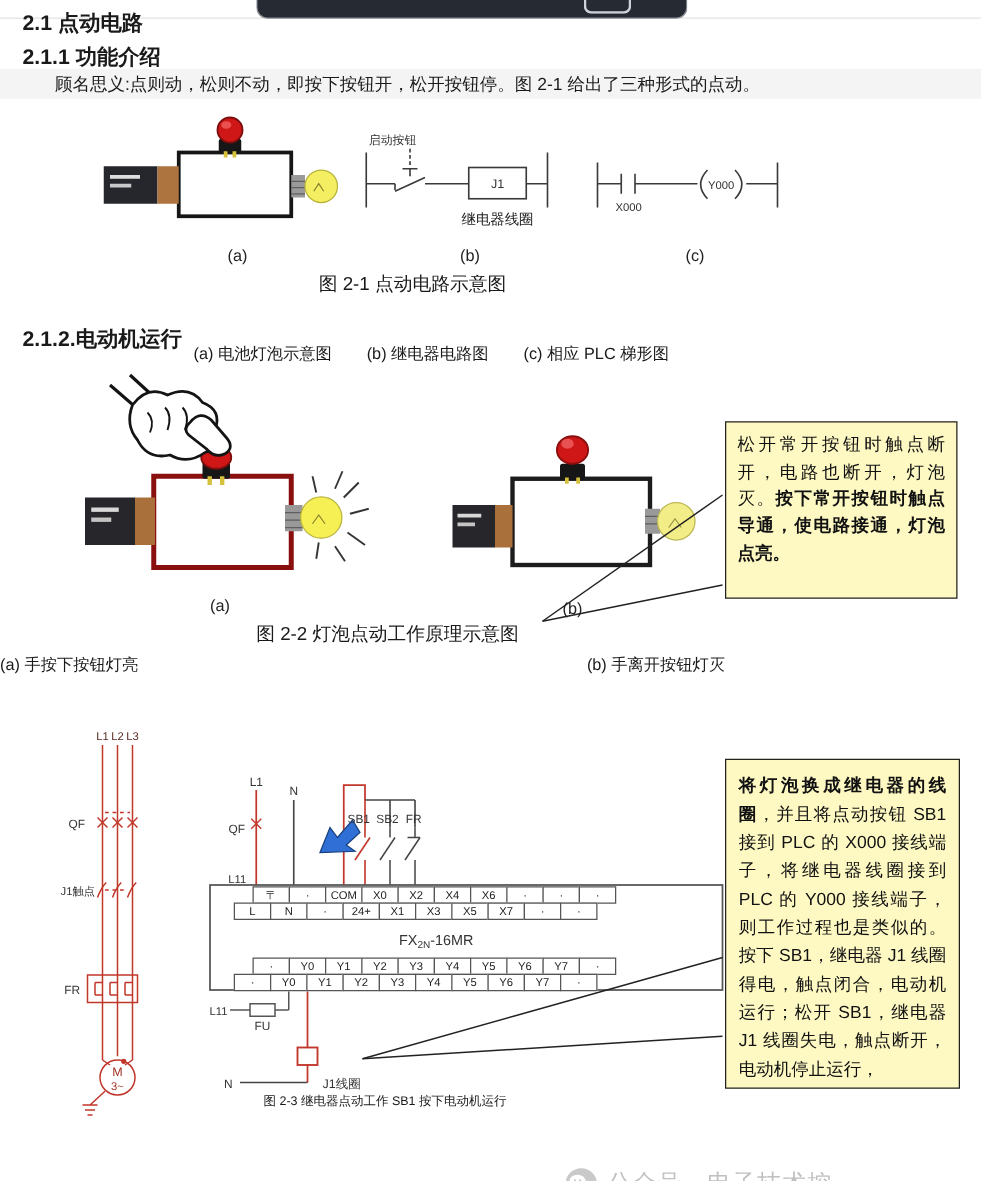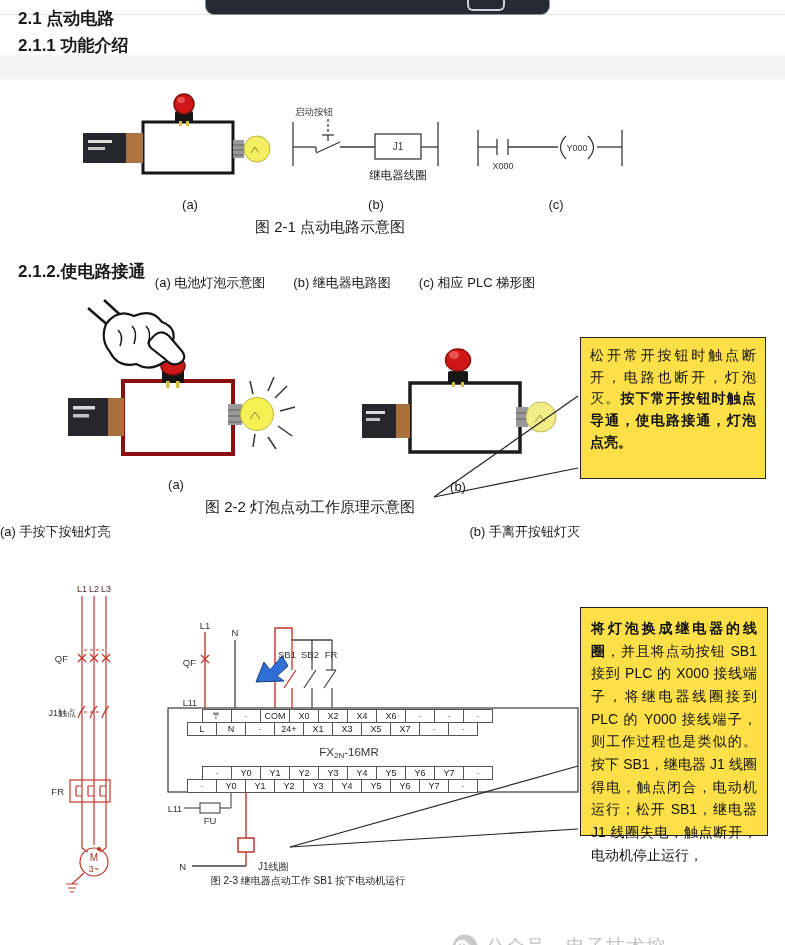--- a/index.html
+++ b/index.html
@@ -15,24 +15,24 @@
   .h1{left:18px;top:7px;font-size:17px;font-weight:bold;}
   .h2{left:18px;top:34px;font-size:17px;font-weight:bold;}
   .intro{left:44px;top:59px;font-size:14px;}
   .h3{left:18px;top:260px;font-size:17px;font-weight:bold;}
   .cap{font-weight:normal;font-size:15px;text-align:center;}
   .cap1{left:0;top:218px;width:660px;}
   .sub1{left:0;top:242px;width:690px;display:flex;justify-content:center;gap:28px;font-size:13px;margin-top:32px;}
   .cap2{left:0;top:498px;width:620px;}
   .sub2{left:0;top:523px;width:580px;display:flex;justify-content:space-between;gap:26px;font-size:13px;}
   .cap3{left:0;top:874px;width:616px;font-size:10px;}
-  .callout{background:#fde047;border:1.5px solid #222;z-index:3;box-sizing:border-box;
+  .callout{background:#fef9c3;border:1.5px solid #222;z-index:3;box-sizing:border-box;
            text-align:justify;color:#111;}
   .callout2{left:580px;top:337px;width:186px;height:142px;padding:7px 9px;font-size:14px;line-height:1.55;}
-  .callout3{left:580px;top:607px;width:188px;height:229px;padding:9px 10px;font-size:14px;line-height:1.62;}
+  .callout3{left:580px;top:607px;width:188px;height:264px;padding:9px 10px;font-size:14px;line-height:1.62;}
   .indent{text-indent:2em;}
   .trow{position:absolute;display:flex;z-index:2;}
   .tcell{width:28px;height:12px;line-height:12px;font-size:9px;text-align:center;
          border:1px solid #555;background:#fff;margin-left:-1px;color:#222;}
   .tcell:first-child{margin-left:0;}
   svg.fig{position:absolute;z-index:1;}
   .watermark{left:452px;top:934px;display:flex;align-items:center;gap:8px;z-index:2;}
   .watermark-text{font-size:19px;color:#c0c0c0;letter-spacing:1px;}
 </style>
 </head>
@@ -40,21 +40,22 @@
 
 <div class="page">
 
   <div class="abs topline"></div>
   <div class="abs topbar"></div>
   <div class="abs topbar-btn"></div>
 
   <div class="abs band"></div>
   <div class="abs h1">2.1 点动电路</div>
   <div class="abs h2">2.1.1 功能介绍</div>
-  <div class="abs h3">2.1.2.使电路接通</div>
+  <div class="abs intro">顾名思义:点则动，松则不动，即按下按钮开，松开按钮停。图 2-1 给出了三种形式的点动。</div>
+  <div class="abs h3">2.1.2.电动机运行</div>
 
   <svg class="fig" style="left:0;top:85px" width="785" height="135" viewBox="0 85 785 135">
 
     <g>
       <rect x="143" y="122" width="90" height="51" fill="none" stroke="#161616" stroke-width="3"></rect>
       <rect x="83" y="133" width="43" height="30" fill="#25272c"></rect>
       <rect x="126" y="133" width="17" height="30" fill="#ad7440"></rect>
       <rect x="88" y="140" width="24" height="3" fill="#dedede"></rect>
       <rect x="88" y="147" width="17" height="3" fill="#c9c9c9"></rect>
       <rect x="175" y="111" width="18" height="12" rx="2" fill="#161616"></rect>

